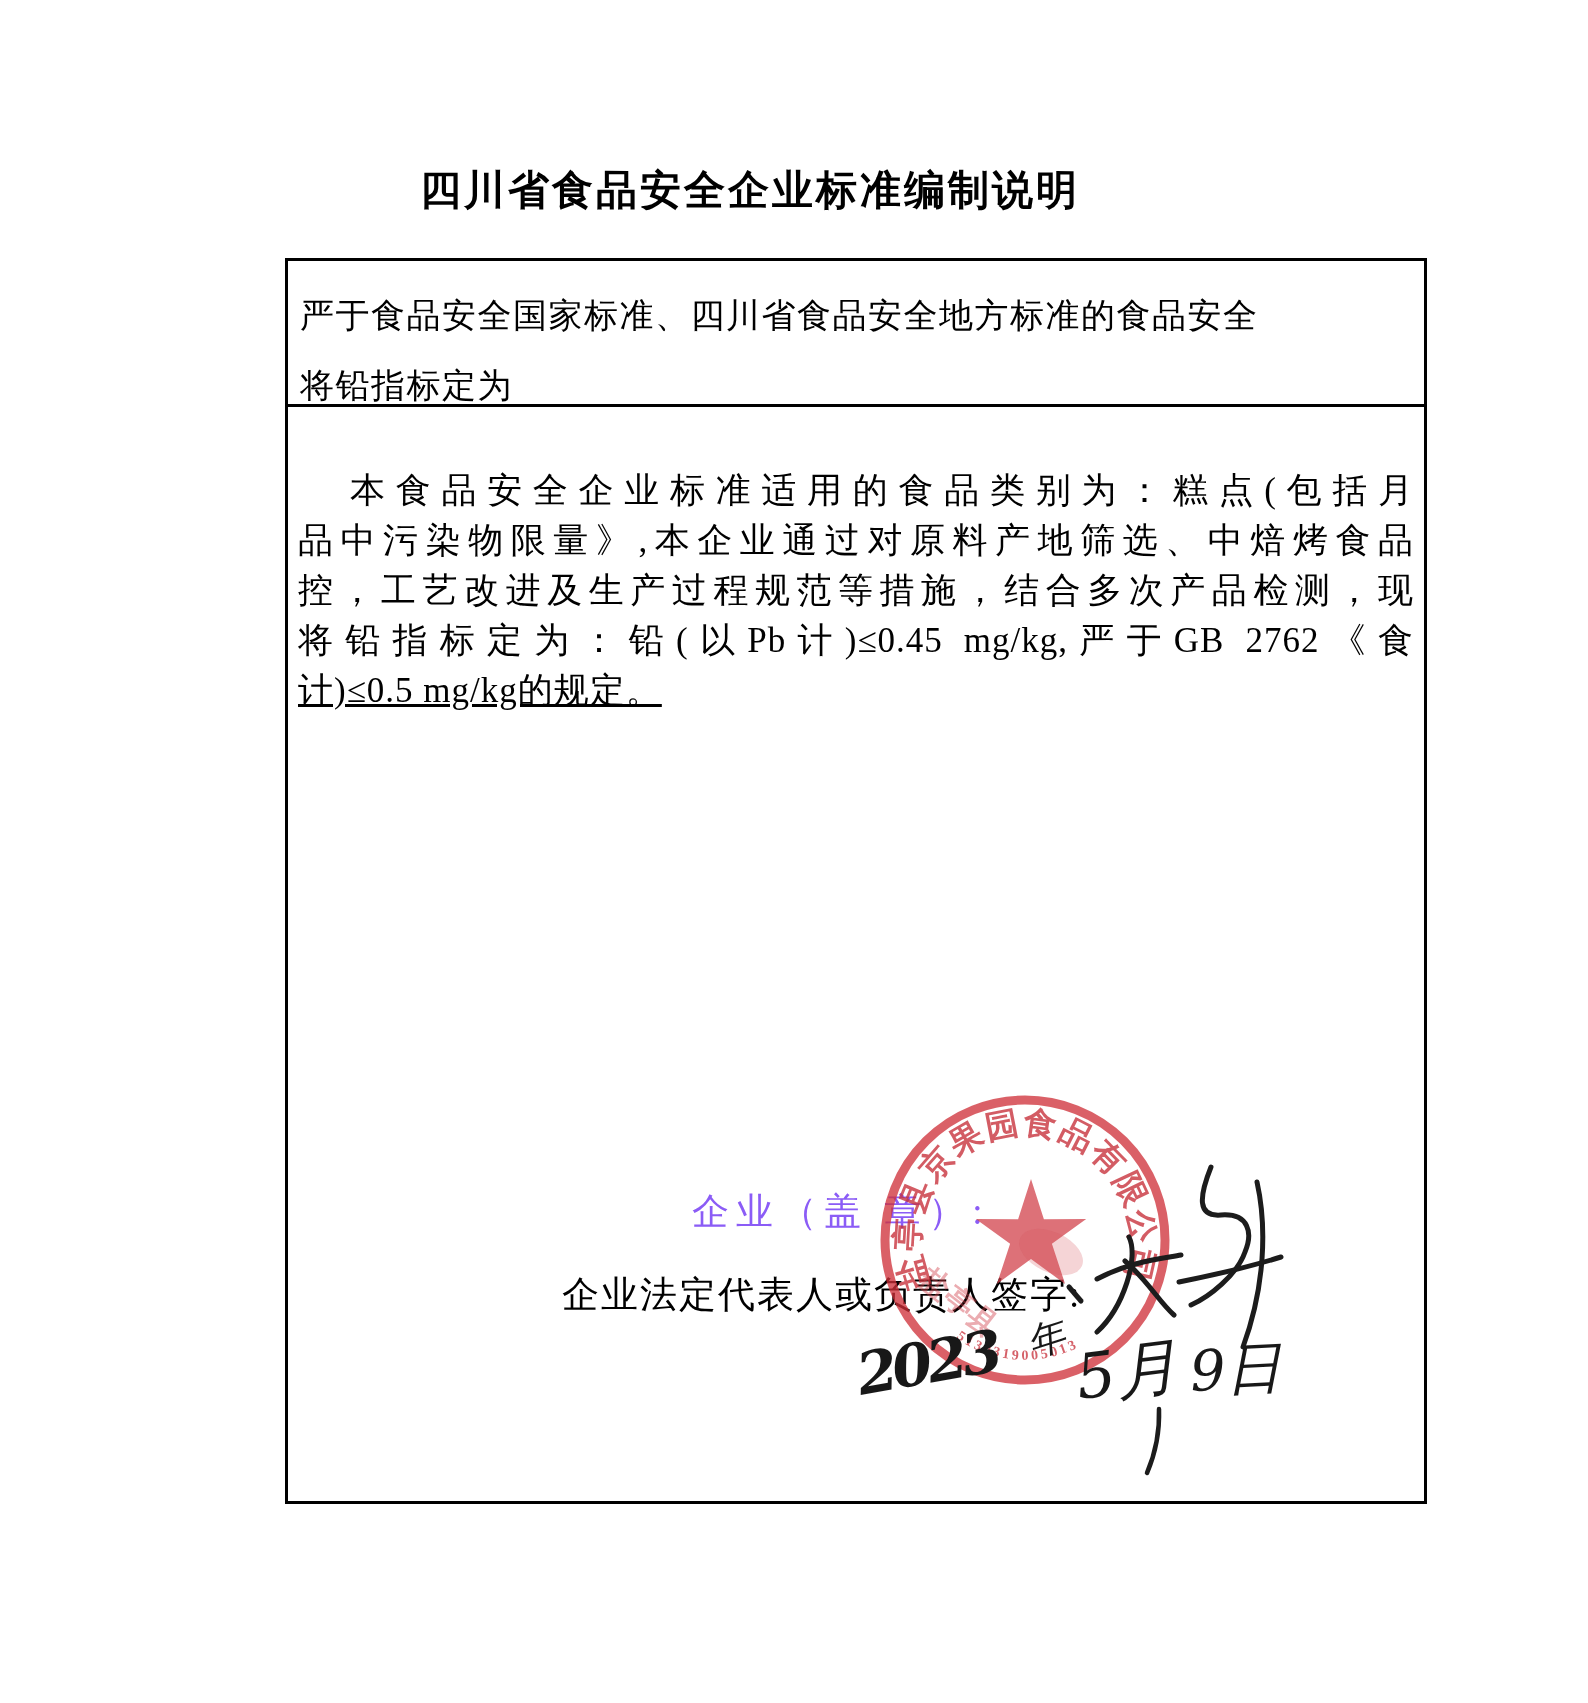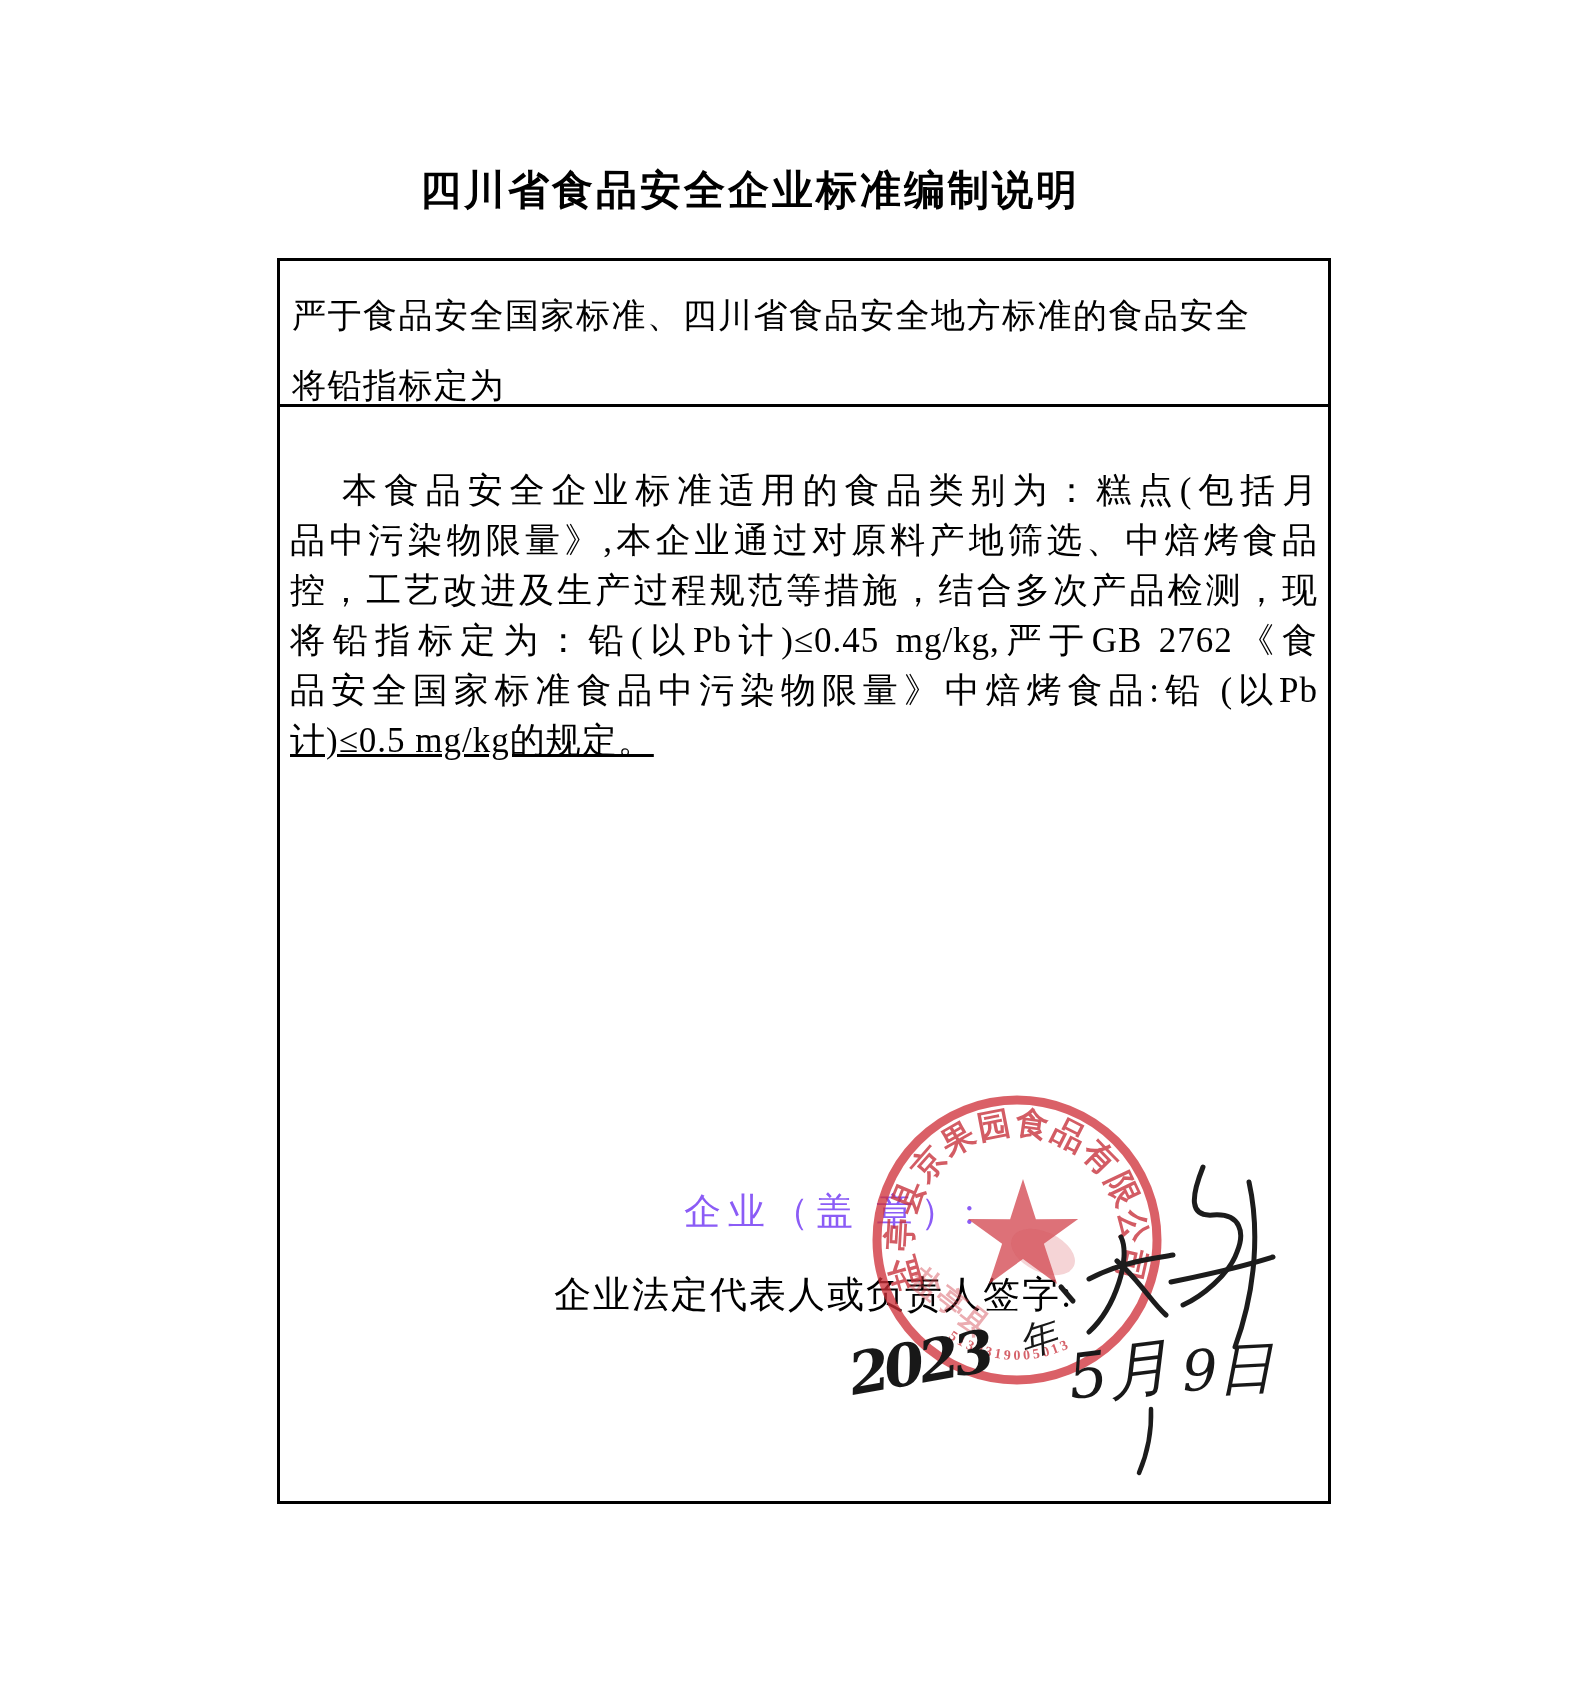--- a/index.html
+++ b/index.html
@@ -17,22 +17,22 @@
     margin:0;
     text-align:center;
     font-family:"Liberation Sans","DejaVu Sans",sans-serif;
     font-weight:bold;
     font-size:41px;
     letter-spacing:3px;
     color:#000;
   }
   .doc-box {
     position:absolute;
-    left:277px; top:258px;
-    width:1054px; height:1246px;
+    left:285px; top:258px;
+    width:1142px; height:1246px;
     border:3px solid #000;
     box-sizing:border-box;
     background:#fff;
   }
   .header-cell {
     position:relative;
     height:146px;
     border-bottom:3px solid #000;
     box-sizing:border-box;
     padding:20px 12px 0 12px;
@@ -103,21 +103,20 @@
       <div class="hline">将铅指标定为</div>
     </div>
 
     <div class="body-cell">
 
       <div class="para">
         <div class="bline indent">本食品安全企业标准适用的食品类别为：糕点(包括月</div>
         <div class="bline">品中污染物限量》,本企业通过对原料产地筛选、中焙烤食品</div>
         <div class="bline">控，工艺改进及生产过程规范等措施，结合多次产品检测，现</div>
         <div class="bline">将铅指标定为：铅(以Pb计)≤0.45 mg/kg,严于GB 2762《食</div>
-        <div class="bline">品安全国家标准食品中污染物限量》中焙烤食品:铅 (以Pb</div>
         <div class="bline last">计)≤0.5 mg/kg的规定。</div>
       </div>
 
       <div class="seal-label">企业（盖 章）:</div>
       <div class="rep-label">企业法定代表人或负责人签字:</div>
 
       <svg class="stamp-svg" viewBox="0 0 520 432">
 
         <g opacity="0.9">
           <circle cx="196" cy="193" r="140" fill="none" stroke="#cf3038" stroke-width="9" opacity="0.85"></circle>

